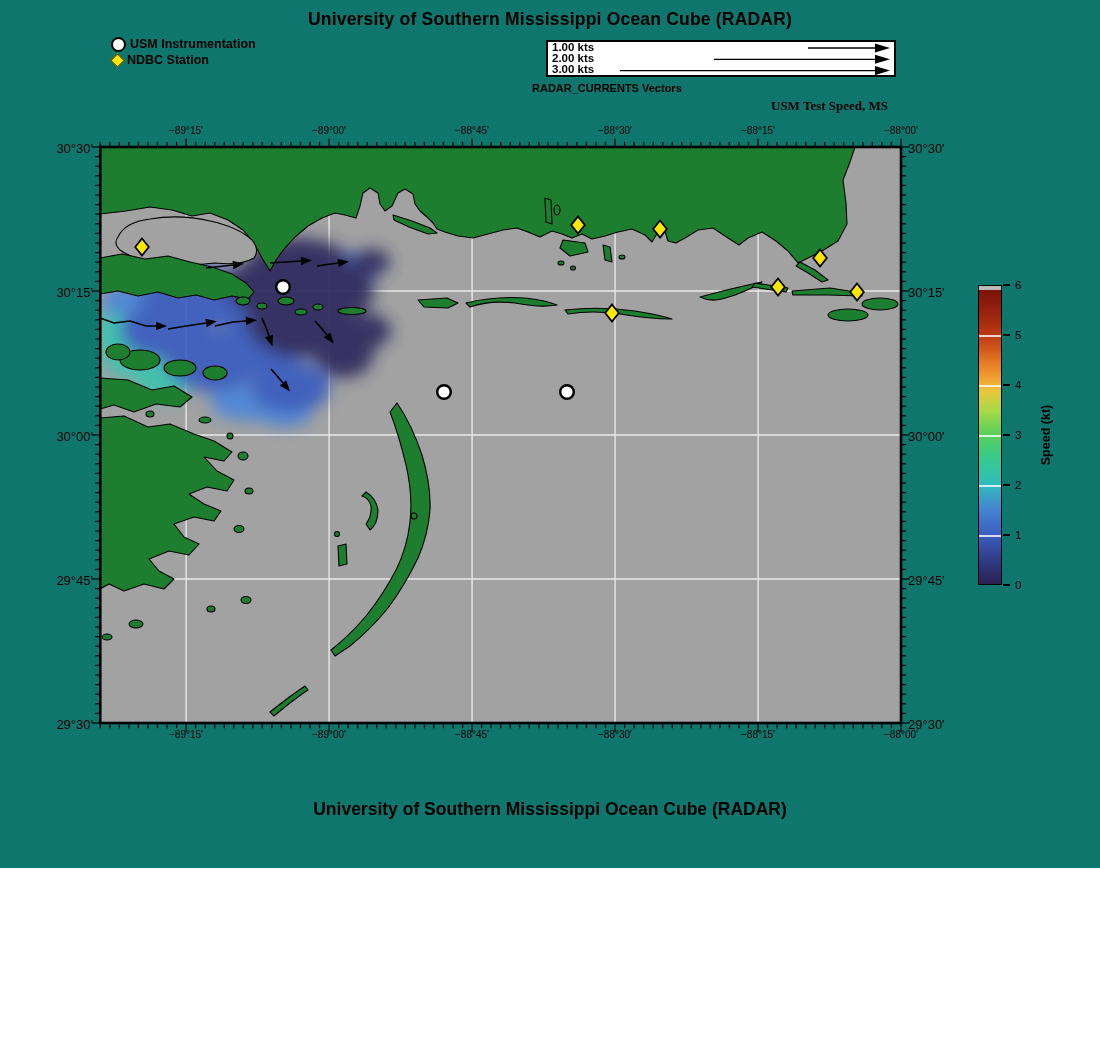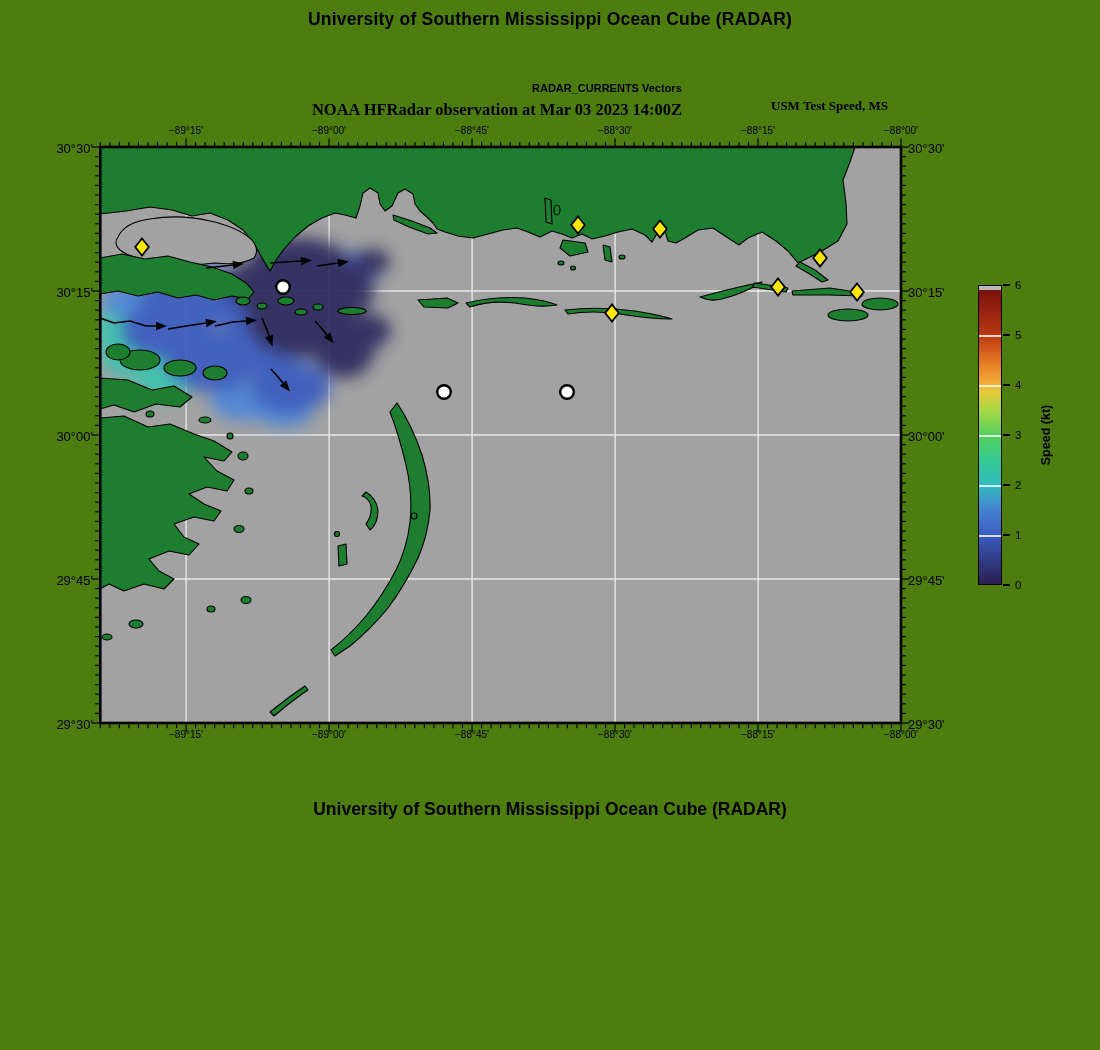--- a/index.html
+++ b/index.html
@@ -1,16 +1,16 @@
 <!DOCTYPE html>
 <html><head>
 <meta charset="utf-8">
 <style>
   html,body{margin:0;padding:0;background:#fff;}
-  #page{position:relative;width:1100px;height:1050px;background:#4d7c0f;overflow:hidden;
+  #page{position:relative;width:1100px;height:868px;background:#0f766e;overflow:hidden;
         font-family:"Liberation Sans",sans-serif;color:#000;}
   .abs{position:absolute;}
   .ctr{left:0;width:1100px;text-align:center;}
   #main-title{top:9px;font-size:17.5px;font-weight:bold;letter-spacing:.2px;}
   #footer-title{top:799px;font-size:17.5px;font-weight:bold;}
   #subtitle{top:100px;left:497px;transform:translateX(-50%);white-space:nowrap;
             font-family:"Liberation Serif",serif;font-weight:bold;font-size:16.5px;}
   #region-label{top:98px;left:771px;font-family:"Liberation Serif",serif;font-weight:bold;font-size:13px;}
   
   #legend{top:36px;left:111px;}
@@ -38,24 +38,48 @@
   #cb-title{top:435px;left:1046px;transform:translate(-50%,-50%) rotate(-90deg);
             font-size:12.5px;font-weight:bold;white-space:nowrap;}
 </style>
 </head>
 <body>
 
 <div id="page">
 
   <div class="abs ctr" id="main-title">University of Southern Mississippi Ocean Cube (RADAR)</div>
 
-
+  <div class="abs" id="legend">
+      <div class="legend-row">
+        <div class="lmark circle"></div>
+        <div class="legend-label">USM Instrumentation</div>
+      </div>
+      <div class="legend-row">
+        <div class="lmark diamond"></div>
+        <div class="legend-label">NDBC Station</div>
+      </div>
+    </div>
+
+  <div class="abs" id="vbox">
+    <svg id="vbox-svg" width="346" height="33">
+        <line x1="260" y1="6" x2="329" y2="6" stroke="#000" stroke-width="1.3"></line>
+        <polygon points="327,1.5 342,6 327,10.5" fill="#000"></polygon>
+        <line x1="166" y1="17.3" x2="329" y2="17.3" stroke="#000" stroke-width="1.3"></line>
+        <polygon points="327,12.8 342,17.3 327,21.8" fill="#000"></polygon>
+        <line x1="72" y1="28.6" x2="329" y2="28.6" stroke="#000" stroke-width="1.3"></line>
+        <polygon points="327,24.1 342,28.6 327,33.1" fill="#000"></polygon>
+      </svg>
+    <div id="vbox-labels">
+        <div class="vrow">1.00 kts</div>
+        <div class="vrow">2.00 kts</div>
+        <div class="vrow">3.00 kts</div>
+      </div>
+  </div>
   <div class="abs" id="vbox-caption">RADAR_CURRENTS Vectors</div>
 
-  <div class="abs" id="subtitle">NOAA HFRadar observation at Mar 03 2023 14:00Z</div>
   <div class="abs" id="region-label">USM Test Speed, MS</div>
 
   <svg class="abs" id="map-svg" width="1100" height="790" style="top:0;left:0;">
     <defs>
       <clipPath id="mapclip">
           <rect x="100.3" y="147" width="800.7" height="576"></rect>
         </clipPath>
       <filter id="blobblur" x="-40%" y="-40%" width="180%" height="180%">
           <feGaussianBlur stdDeviation="8"></feGaussianBlur>
         </filter>

